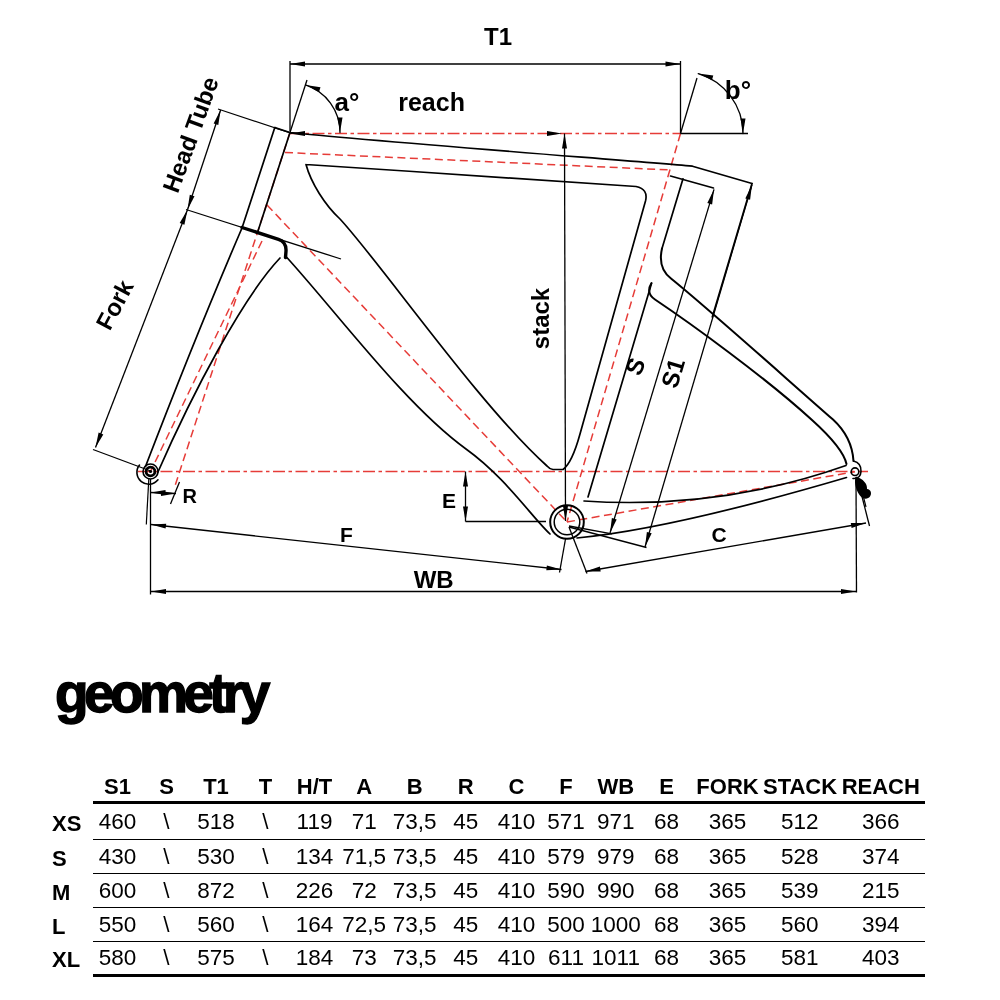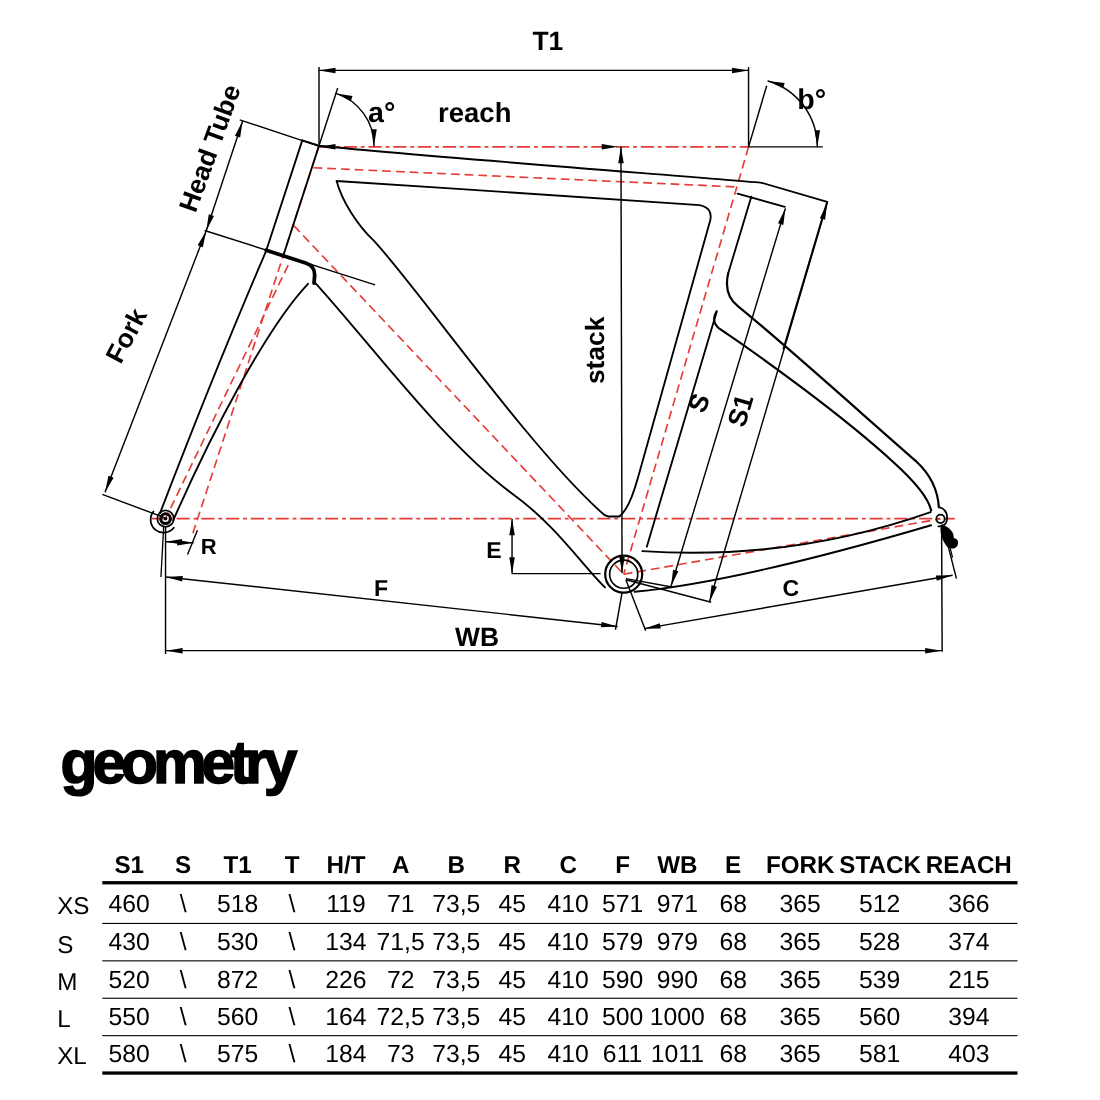--- a/index.html
+++ b/index.html
@@ -4,21 +4,21 @@
 html,body{margin:0;padding:0;background:#fff;width:1000px;height:1000px;overflow:hidden}
 *{box-sizing:border-box}
 body{font-family:"Liberation Sans",sans-serif;position:relative}
 #diagram{position:absolute;left:0;top:0}
 #title{position:absolute;left:55px;top:661px;font-size:55px;font-weight:bold;letter-spacing:-4.6px;color:#000;-webkit-text-stroke:1.4px #000}
 #tbl{position:absolute;left:93px;top:772px;width:832px}
 .thead{display:flex;height:32px;align-items:center;border-bottom:3.5px solid #000}
 .hc{text-align:center;font-weight:bold;font-size:22px;flex:none}
 .tr{display:flex;align-items:center}
 .dc{text-align:center;font-size:22.5px;flex:none}
-.rl{position:absolute;left:-41px;font-weight:normal;font-size:22px;width:40px}
+.rl{position:absolute;left:-41px;font-weight:bold;font-size:22px;width:40px}
 </style></head>
 <body>
 <div id="diagram"><svg width="1000" height="650" viewBox="0 0 1000 650">
       <line x1="290" y1="133.5" x2="680.5" y2="133.5" stroke="#e63c38" stroke-width="1.5" stroke-dasharray="12 3.5 3.5 3.5"></line>
 <line x1="138" y1="471.5" x2="868" y2="471.5" stroke="#e63c38" stroke-width="1.5" stroke-dasharray="12 3.5 3.5 3.5"></line>
 <line x1="290" y1="132.5" x2="174" y2="489" stroke="#e63c38" stroke-width="1.5" stroke-dasharray="8 4.5"></line>
 <line x1="262" y1="241" x2="150.5" y2="471.5" stroke="#e63c38" stroke-width="1.5" stroke-dasharray="8 4.5"></line>
 <line x1="267" y1="205" x2="567" y2="522" stroke="#e63c38" stroke-width="1.5" stroke-dasharray="8 4.5"></line>
 <line x1="285" y1="152.5" x2="671" y2="170" stroke="#e63c38" stroke-width="1.5" stroke-dasharray="8 4.5"></line>
 <line x1="680.5" y1="133.5" x2="567" y2="522" stroke="#e63c38" stroke-width="1.5" stroke-dasharray="8 4.5"></line>
@@ -169,21 +169,21 @@
       <div class="dc" style="width:51.5px">45</div>
       <div class="dc" style="width:50px">410</div>
       <div class="dc" style="width:49px">579</div>
       <div class="dc" style="width:50.5px">979</div>
       <div class="dc" style="width:51px">68</div>
       <div class="dc" style="width:71px">365</div>
       <div class="dc" style="width:73.5px">528</div>
       <div class="dc" style="width:88.5px">374</div>
     </div>
     <div class="tr" style="height:34px;border-bottom:1.8px solid #000">
-      <div class="dc" style="width:49px">520</div>
+      <div class="dc" style="width:49px">600</div>
       <div class="dc" style="width:49px">\</div>
       <div class="dc" style="width:50px">872</div>
       <div class="dc" style="width:49px">\</div>
       <div class="dc" style="width:49px">226</div>
       <div class="dc" style="width:50.5px">72</div>
       <div class="dc" style="width:50.5px">73,5</div>
       <div class="dc" style="width:51.5px">45</div>
       <div class="dc" style="width:50px">410</div>
       <div class="dc" style="width:49px">590</div>
       <div class="dc" style="width:50.5px">990</div>

